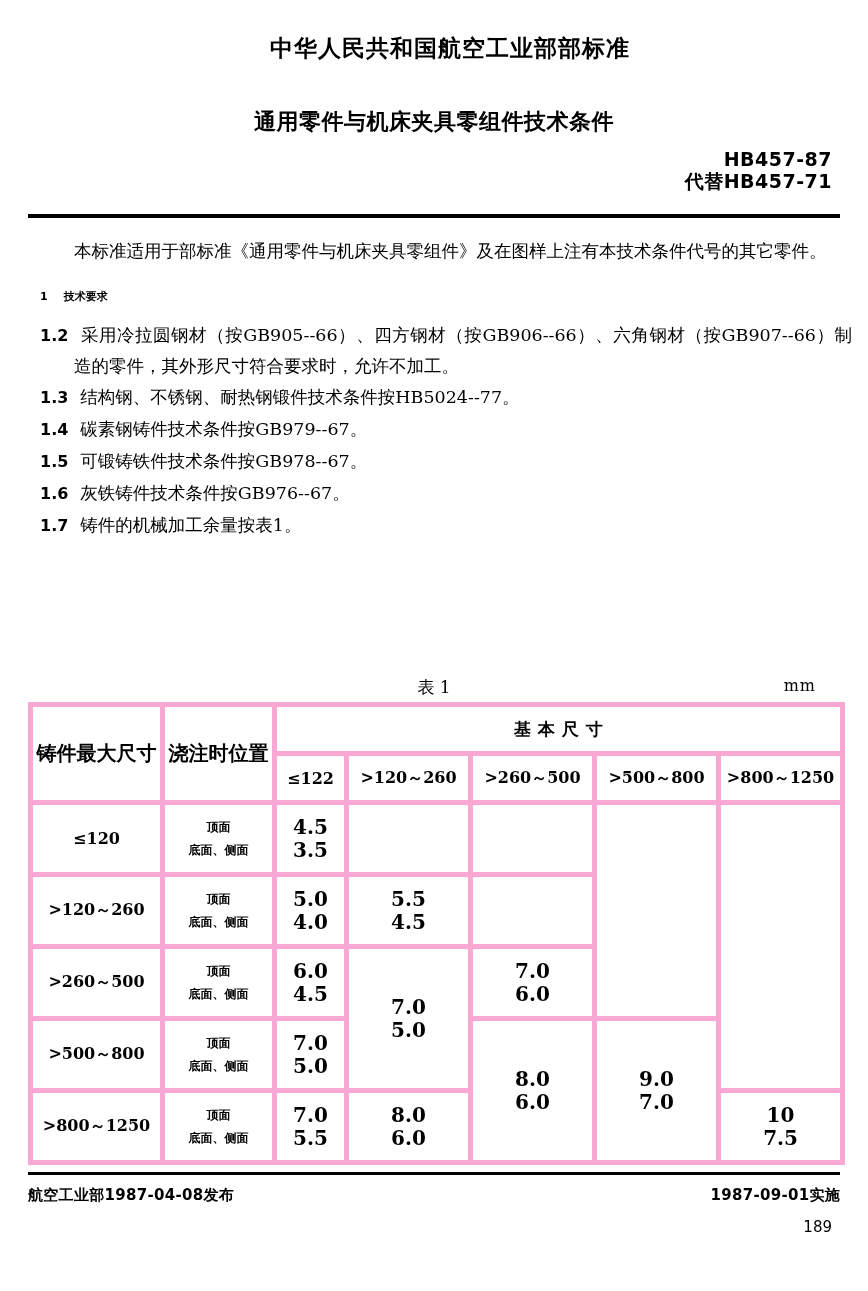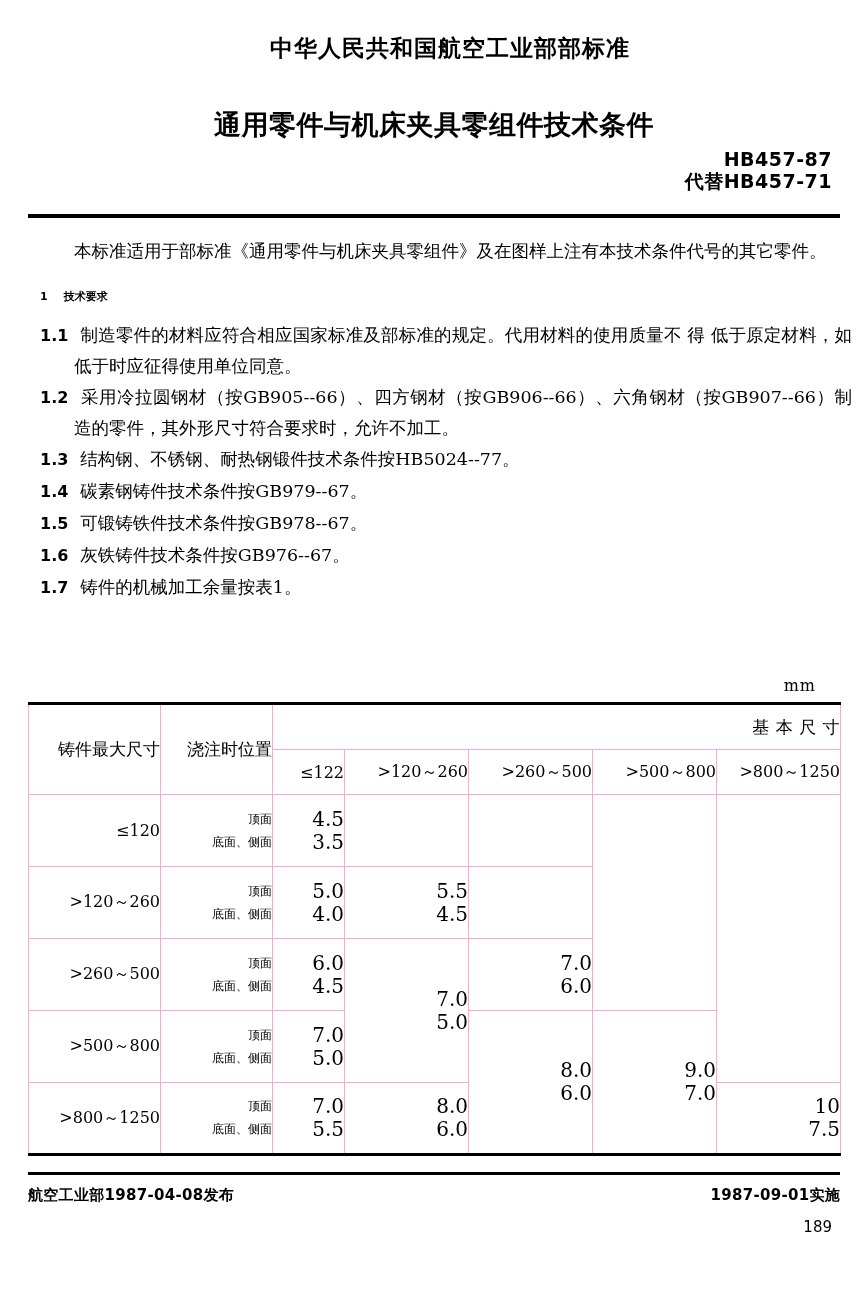--- a/index.html
+++ b/index.html
@@ -34,21 +34,21 @@
     font-size: 23px;
     letter-spacing: 1px;
   }
   .doc-title {
     position: absolute;
     left: 0; top: 107px;
     width: 868px;
     text-align: center;
     font-family: Liberation Serif, serif;
     font-weight: bold;
-    font-size: 27px;
+    font-size: 22px;
     letter-spacing: 0.5px;
   }
   .std-no {
     position: absolute;
     right: 36px;
     top: 148px;
     text-align: right;
     font-family: "DejaVu Sans", "Liberation Sans", sans-serif;
     font-weight: bold;
     font-size: 19px;
@@ -130,28 +130,28 @@
     margin-left: 8px;
   }
 
   table.t1 {
     border-collapse: collapse;
     width: 812px;
     table-layout: fixed;
     font-size: 16px;
   }
   table.t1 td, table.t1 th {
-    border: 1px solid #f9a8d4;
-    text-align: right;
+    border: 5px solid #f9a8d4;
+    text-align: center;
     vertical-align: middle;
-    font-weight: normal;
+    font-weight: bold;
     padding: 0;
   }
   table.t1 { border-top: 3px solid #000; border-bottom: 3px solid #000; }
-  .hdr-left { height: 88px; font-size: 17px; font-weight: bold; }
+  .hdr-left { height: 88px; font-size: 20px; font-weight: bold; }
   .hdr-span { height: 44px; font-size: 17px; letter-spacing: 0.5px; }
   .hdr-sub  { height: 44px; font-size: 16px; }
   .rowlabel { font-size: 16px; }
   .pos-cell { font-size: 12px; line-height: 23px; }
   .val-cell { font-size: 20px; line-height: 23px; font-family: "DejaVu Serif", "Liberation Serif", serif; }
   .brow { height: 72px; }
   .nowrap { white-space: nowrap; }
   .v-top { vertical-align: top; padding-top: 6px; }
   .v-bot { vertical-align: bottom; padding-bottom: 6px; }
 
@@ -192,23 +192,20 @@
   <div class="rule-top"></div>
 
   <div class="body-block">
 
     <p class="para indent">本标准适用于部标准《通用零件与机床夹具零组件》及在图样上注有本技术条件代号的其它零件。</p>
 
     <div class="sec-head">
       <span class="num">1</span><span>技术要求</span>
     </div>
 
-    <p class="clause hang">
-      <span class="cnum">1.1</span><span>制造零件的材料应符合相应国家标准及部标准的规定。代用材料的使用质量不 得 低于原定材料，如低于时应征得使用单位同意。</span>
-    </p>
 
     <p class="clause hang">
       <span class="cnum">1.2</span><span>采用冷拉圆钢材（按GB905--66）、四方钢材（按GB906--66）、六角钢材（按GB907--66）制造的零件，其外形尺寸符合要求时，允许不加工。</span>
     </p>
 
     <p class="clause hang">
       <span class="cnum">1.3</span><span>结构钢、不锈钢、耐热钢锻件技术条件按HB5024--77。</span>
     </p>
 
     <p class="clause hang">
@@ -225,20 +222,21 @@
 
     <p class="clause hang">
       <span class="cnum">1.7</span><span>铸件的机械加工余量按表1。</span>
     </p>
 
   </div>
 
   <div class="table-wrap">
 
     <div class="tbl-caption">
+      <span class="cap-center">表 1</span>
       <span class="cap-unit">mm</span>
     </div>
 
     <table class="t1">
       <colgroup>
         <col style="width:132px">
         <col style="width:112px">
         <col style="width:72px">
         <col style="width:124px">
         <col style="width:124px">

